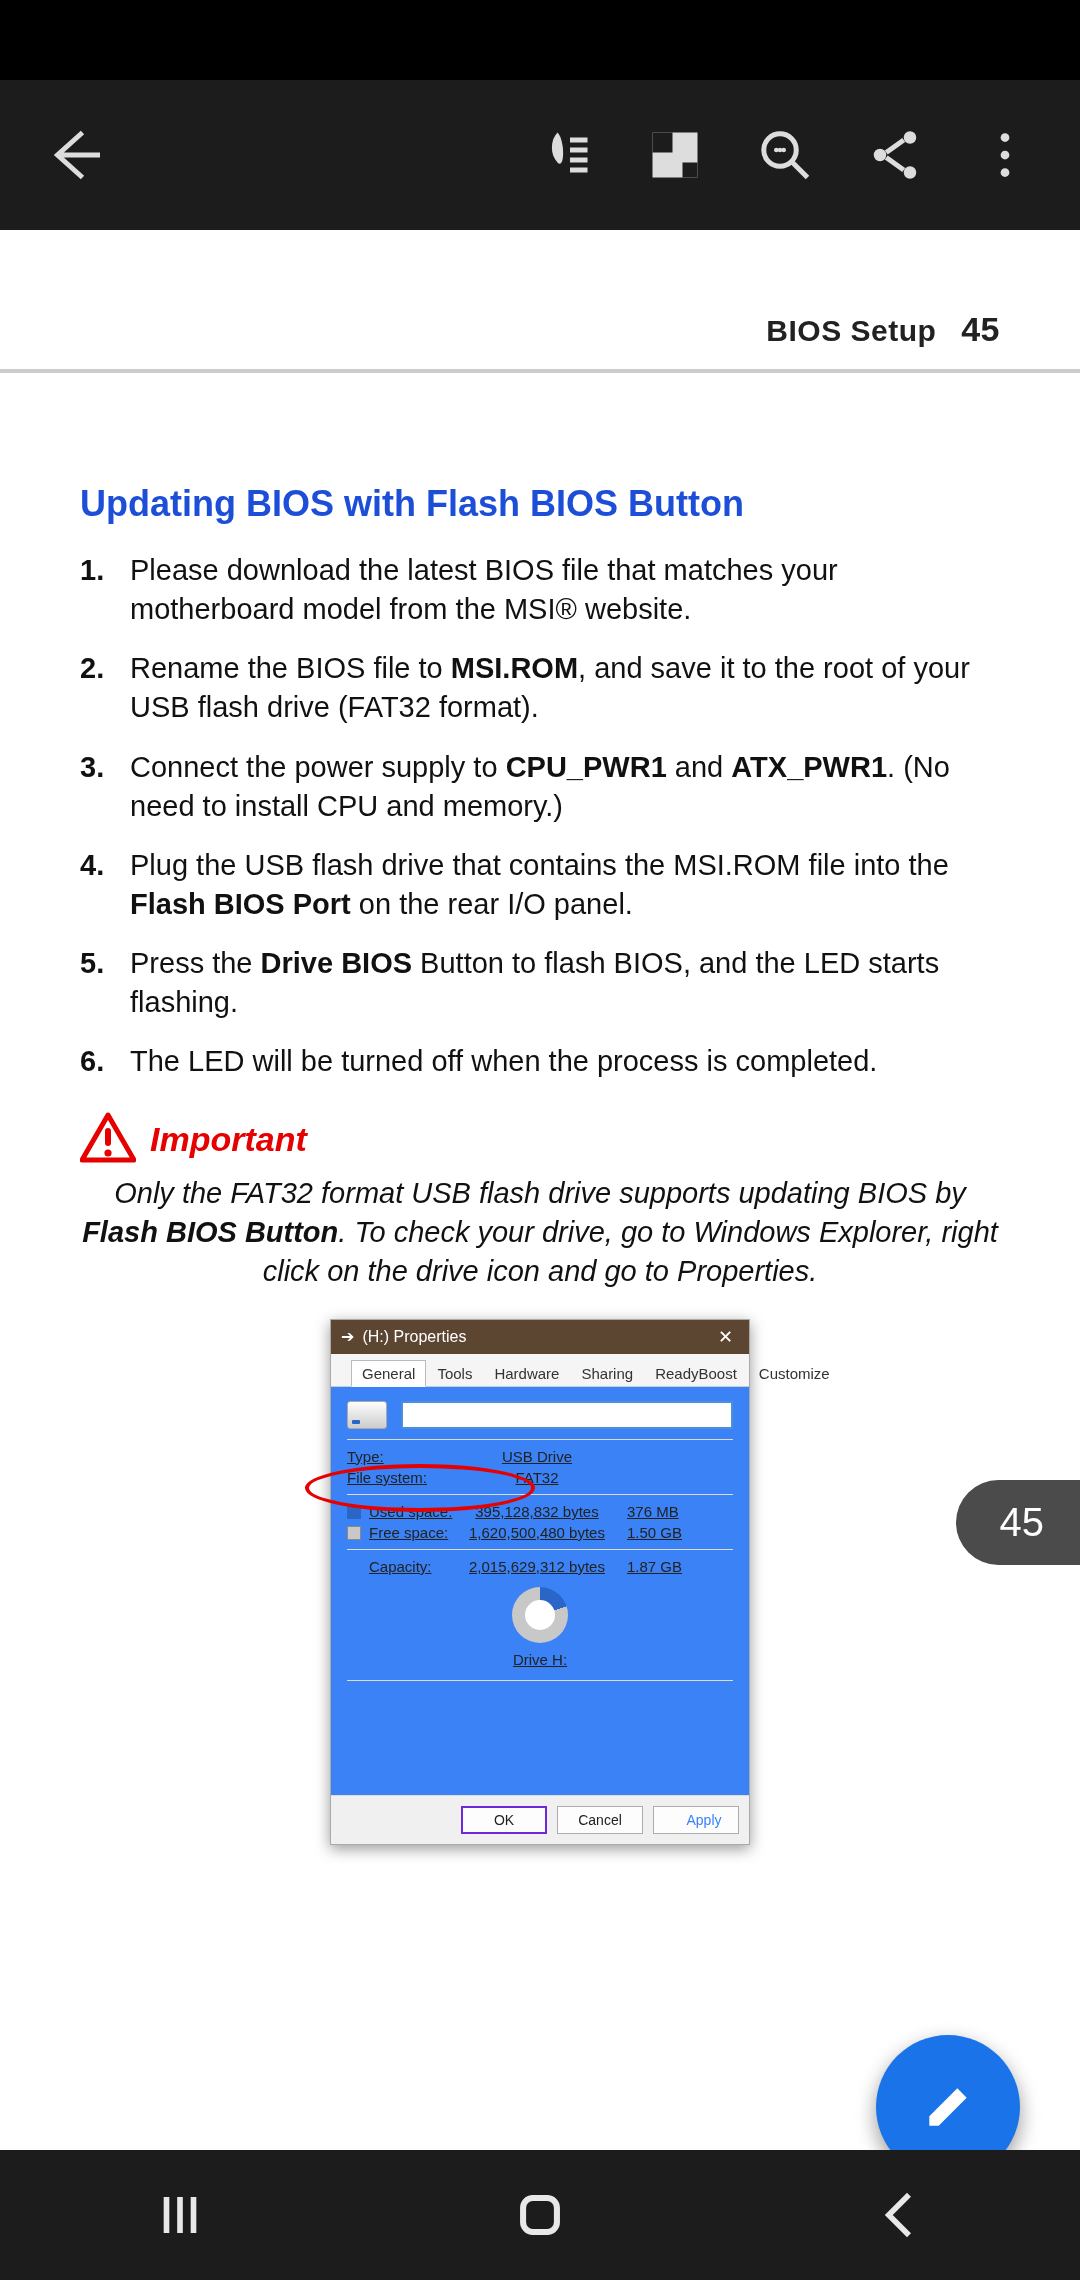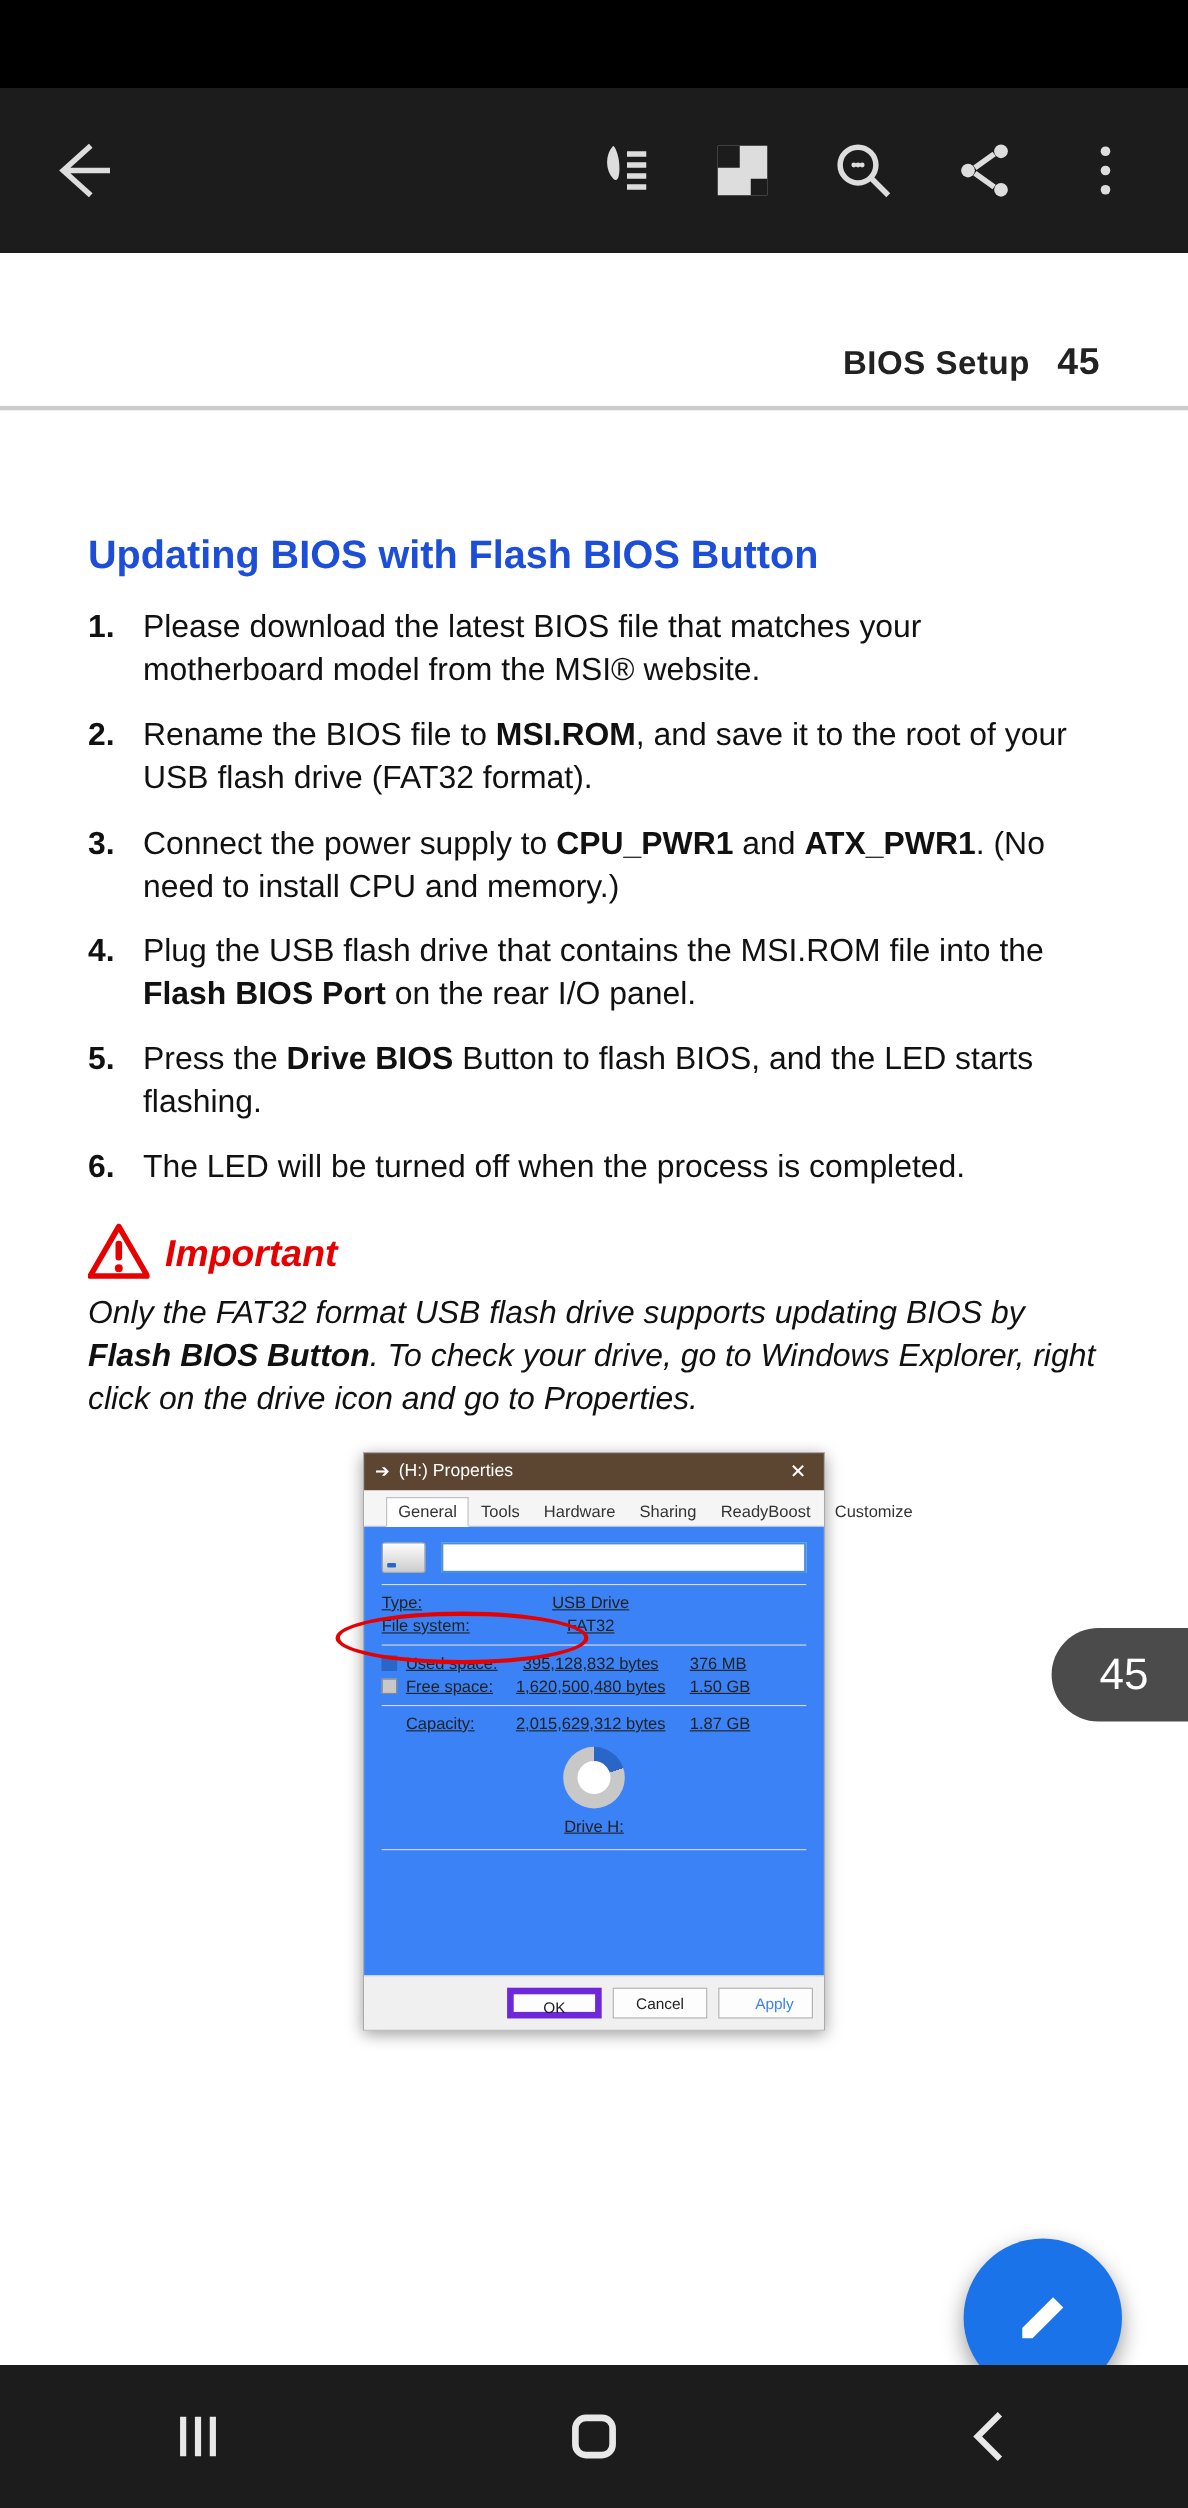--- a/index.html
+++ b/index.html
@@ -16,21 +16,21 @@
   .rule { height:4px; background:#ccc; margin: 20px -80px 110px -80px; }
   h2.sec-title { font-size:36px; font-weight:700; color:#1d4ed8; margin-bottom:26px; }
   ol.steps { list-style:none; counter-reset: step; }
   ol.steps > li { counter-increment: step; font-size:29px; line-height:1.35; color:#111; margin-bottom:20px; display:flex; }
   ol.steps > li::before { content: counter(step) "."; font-weight:700; width:50px; flex-shrink:0; }
   ol.steps b { font-weight:700; }
   .important-block { margin-top:30px; }
   .important-head { display:flex; align-items:center; gap:14px; }
   .important-head .warn-icon svg { width:56px; height:52px; }
   .important-head .lbl { color:#e60000; font-weight:700; font-style:italic; font-size:34px; }
-  .important-text { font-size:29px; font-style:italic; color:#111; line-height:1.35; margin-top:6px; }
+  .important-text { font-size:29px; font-style:italic; color:#111; line-height:1.35; margin-top:6px;text-align:center; }
   .important-text b { font-weight:700; }
 
   
   .dlg-wrap { display:flex; justify-content:center; margin-top:28px; }
   .dlg { width:420px; background:#fff; border:1px solid #aaa; box-shadow:0 4px 14px rgba(0,0,0,.4); font-family: "Segoe UI", Arial, sans-serif; font-size:16px; color:#222; position:relative; }
   .dlg-title { background:#5c4631; color:#fff; height:34px; display:flex; align-items:center; padding:0 10px; font-size:16px; }
   .dlg-title .tfill { flex:1; }
   .dlg-title .close { color:#fff; font-size:18px; padding:0 6px; }
   .tabs-row { display:flex; background:#f5f5f5; border-bottom:1px solid #ccc; padding-top:6px; gap:0; padding-left:20px;}
   .wtab { padding:4px 10px; font-size:15px; color:#333; border:1px solid transparent; border-bottom:none;}
@@ -48,21 +48,21 @@
   .sq { width:14px; height:14px; display:inline-block; margin-right:8px; vertical-align:-2px; border:1px solid #888;}
   .sq.blue{ background:#2a66c8; border-color:#2a66c8;}
   .sq.gray{ background:#c8c8c8;}
   .kv.bold .k, .kv.bold .v1, .kv.bold .v2 { color:#222; }
   .donut-wrap { display:flex; flex-direction:column; align-items:center; padding:10px 0 6px; }
   .donut { width:56px; height:56px; border-radius:50%; background: conic-gradient(#2a66c8 0 72deg, #c8c8c8 72deg 360deg); display:flex; align-items:center; justify-content:center;}
   .donut::after{content:""; width:30px; height:30px; background:#fff; border-radius:50%;}
   .drive-label { font-size:15px; margin-top:8px; }
   .dlg-footer { background:#f0f0f0; border-top:1px solid #ddd; padding:10px; display:flex; justify-content:flex-end; gap:10px;}
   .dbtn { width:86px; height:28px; font-size:14px; background:#fdfdfd; border:1px solid #adadad; text-align:center; line-height:26px; }
-  .dbtn.primary { border:6px solid #6d28d9; line-height:24px;}
+  .dbtn.primary { border:2px solid #6d28d9; line-height:24px;}
   .dbtn.disabled { color:#3b82f6;padding-left:16px; }
 
   
   .ellipse-highlight { position:absolute; border:4px solid #e60000; border-radius:50%/50%; width:230px; height:48px; pointer-events:none; }
 
   
   .page-bubble { position:absolute; right:0; top:1250px; background:#4b4b4b; color:#fff; font-size:40px; font-weight:400; padding:20px 36px 20px 44px; border-radius:60px 0 0 60px; }
 
   
   .fab { position:absolute; right:60px; bottom:170px; width:144px; height:144px; border-radius:50%; background:#1a73e8; display:flex; align-items:center; justify-content:center; box-shadow:0 8px 20px rgba(0,0,0,.4); }

